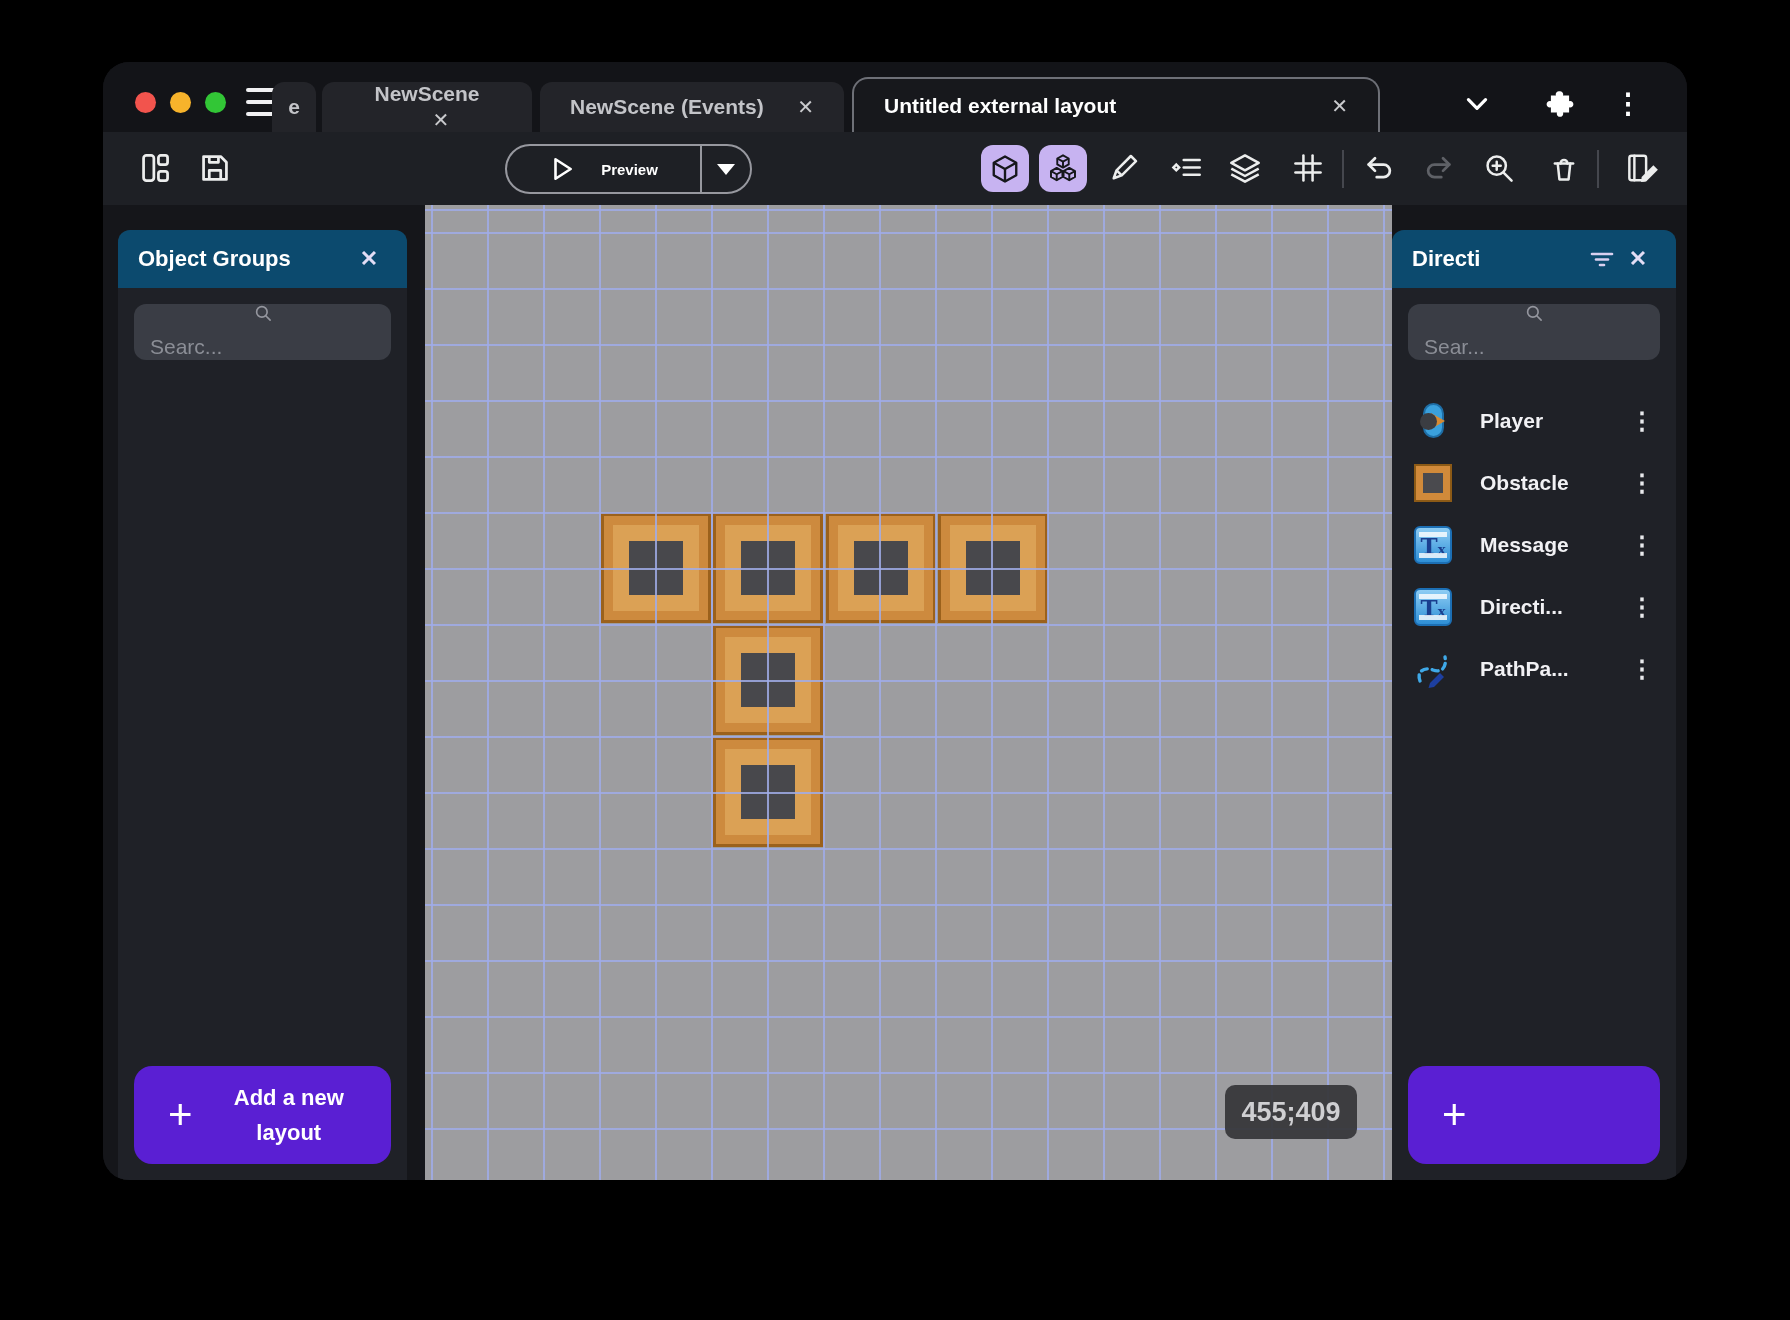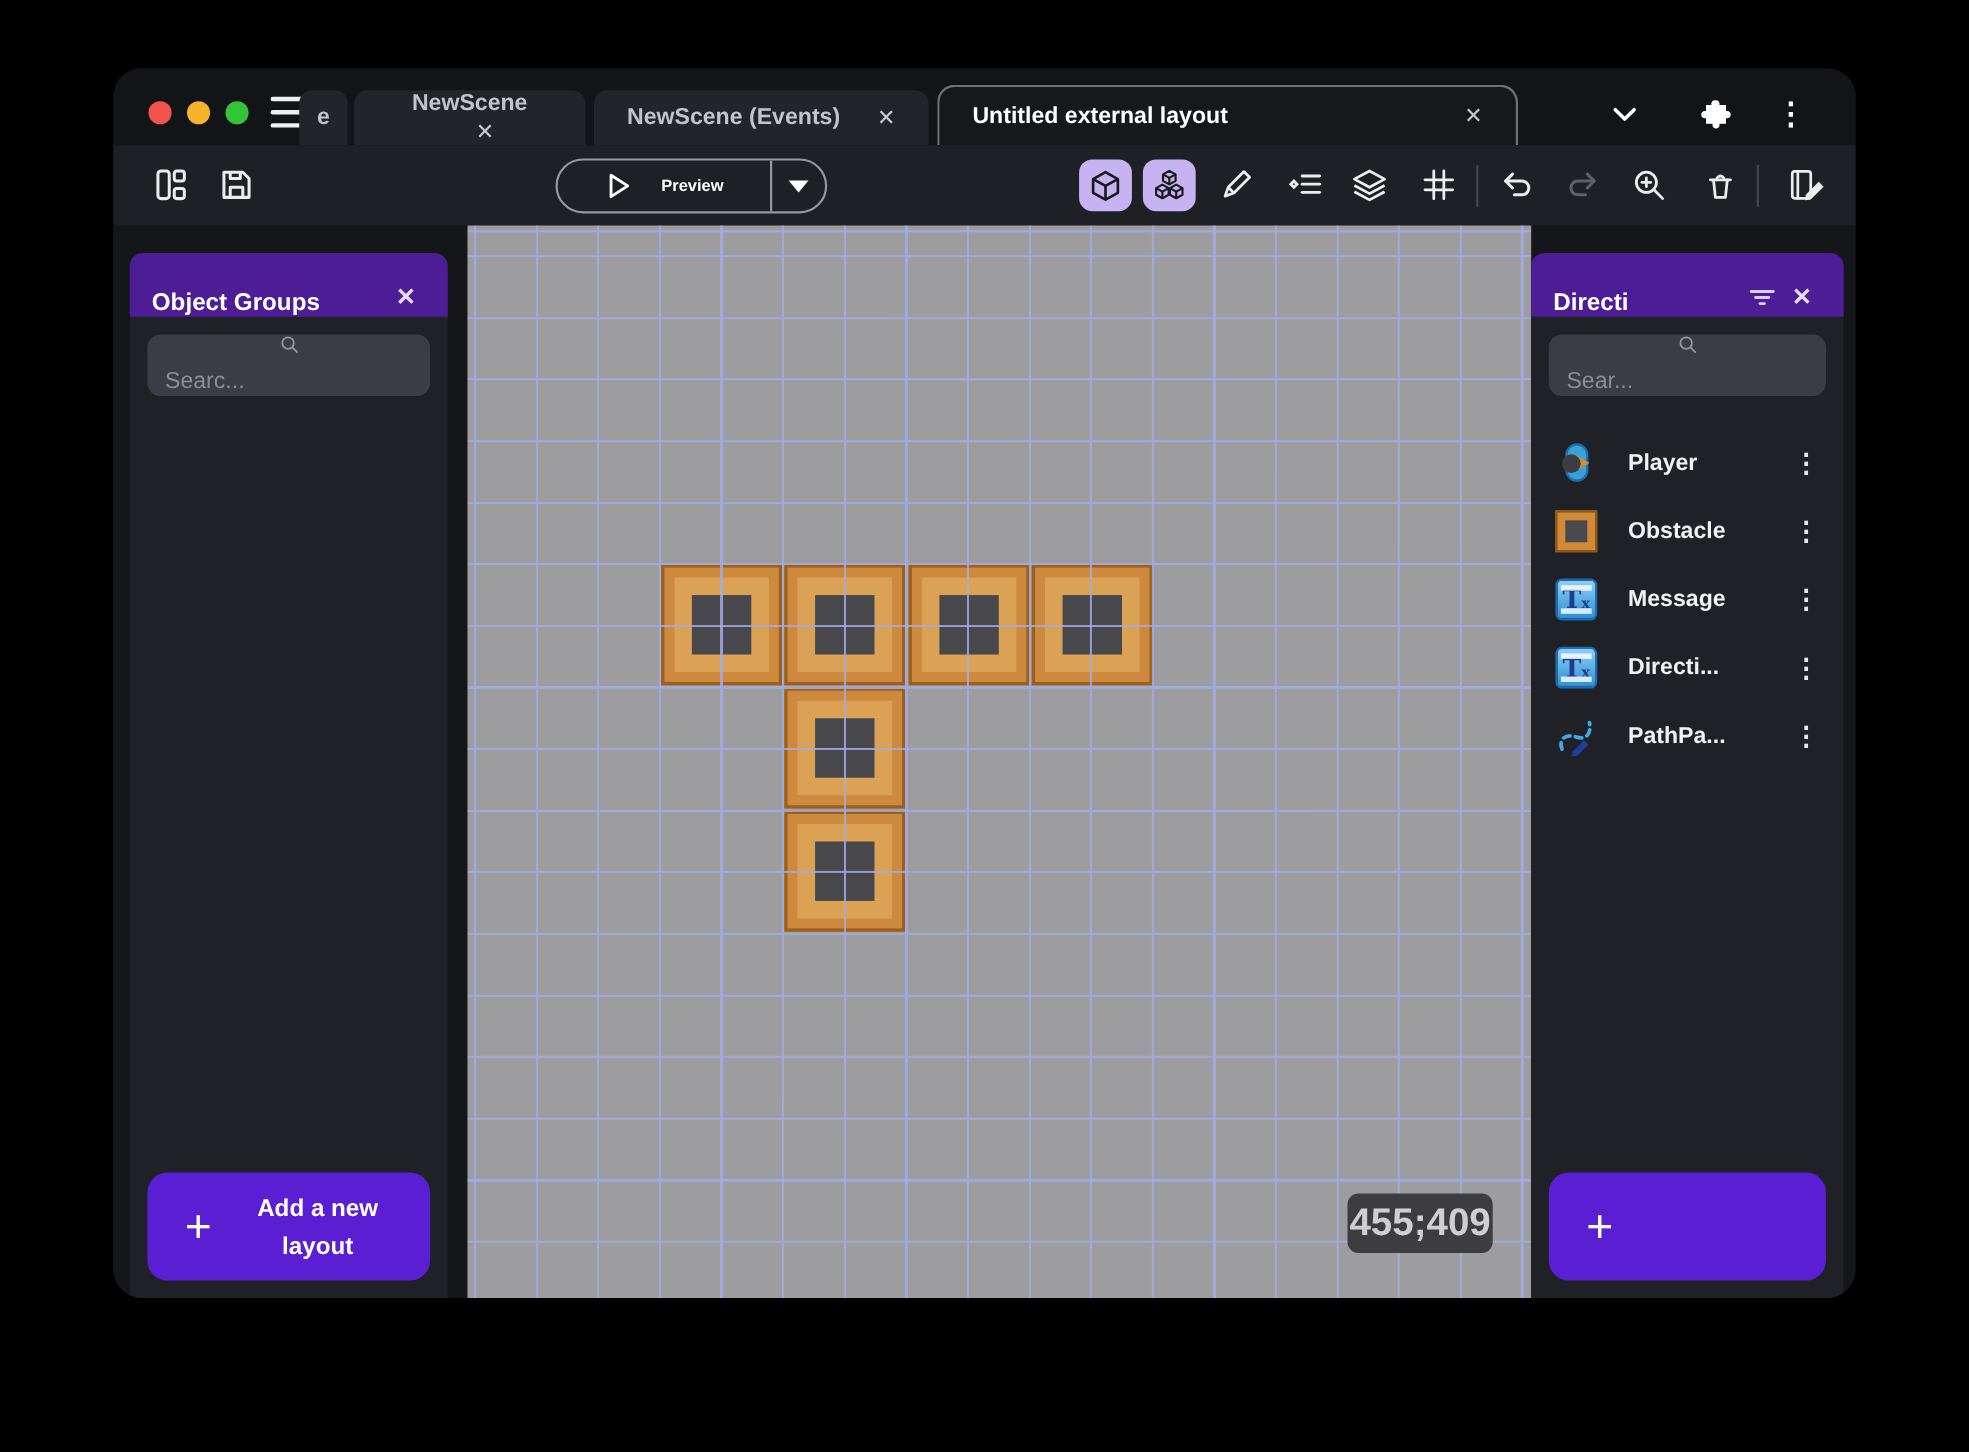--- a/index.html
+++ b/index.html
@@ -58,29 +58,29 @@
   .grid-overlay{position:absolute;inset:0;z-index:3;pointer-events:none;
      background-image:
        repeating-linear-gradient(to right, rgba(160,172,232,.85) 0 2px, transparent 2px 56px),
        repeating-linear-gradient(to bottom, rgba(160,172,232,.85) 0 2px, transparent 2px 56px);
      background-position:6px 0,0 27px;}
   .block{position:absolute;width:110px;height:110px;z-index:2;background:#cd8a3e;
          border:3px solid #9b611c;box-sizing:border-box;}
   .block::before{content:"";position:absolute;inset:9px;background:#dba155;}
   .block::after{content:"";position:absolute;inset:25px;background:#48484c;}
   .coord{position:absolute;left:800px;top:880px;width:132px;height:54px;z-index:5;
-         background:rgba(56,56,59,.95);border-radius:10px;color:#cfcfd2;font-size:35px;
+         background:rgba(56,56,59,.95);border-radius:10px;color:#cfcfd2;font-size:27px;
          font-weight:700;display:flex;align-items:center;justify-content:center;}
   
   .panel{position:absolute;top:25px;bottom:0;background:#1f2127;
          border-radius:12px 12px 0 0;display:flex;flex-direction:column;}
   .panel.leftp{left:15px;width:289px;}
   .panel.rightp{left:1289px;width:284px;}
-  .panel-header{height:58px;min-height:58px;background:#4c1d95;border-radius:12px 12px 0 0;
-                display:flex;align-items:flex-end;padding:0 20px;color:#fff;
+  .panel-header{height:58px;min-height:58px;background:#0c4a6e;border-radius:12px 12px 0 0;
+                display:flex;align-items:center;padding:0 20px;color:#fff;
                 font-size:22px;font-weight:700;box-sizing:border-box;}
   .panel-header .spacer{flex:1;}
   .hico{width:36px;height:36px;display:flex;align-items:center;justify-content:center;
         cursor:pointer;color:#e3ddf5;font-size:22px;}
   .search-wrap{margin:16px;height:56px;min-height:56px;background:#3a3d45;border-radius:12px;
                display:flex;align-items:center;padding:0 16px;gap:12px;box-sizing:border-box;flex-direction:column;}
   .search-wrap input{background:transparent;border:none;outline:none;color:#dfe0e4;
                      font-size:21px;width:100%;font-family:"Liberation Sans",sans-serif;}
   .search-wrap input::placeholder{color:#8b8e96;}
   .obj-list{margin-top:14px;}

